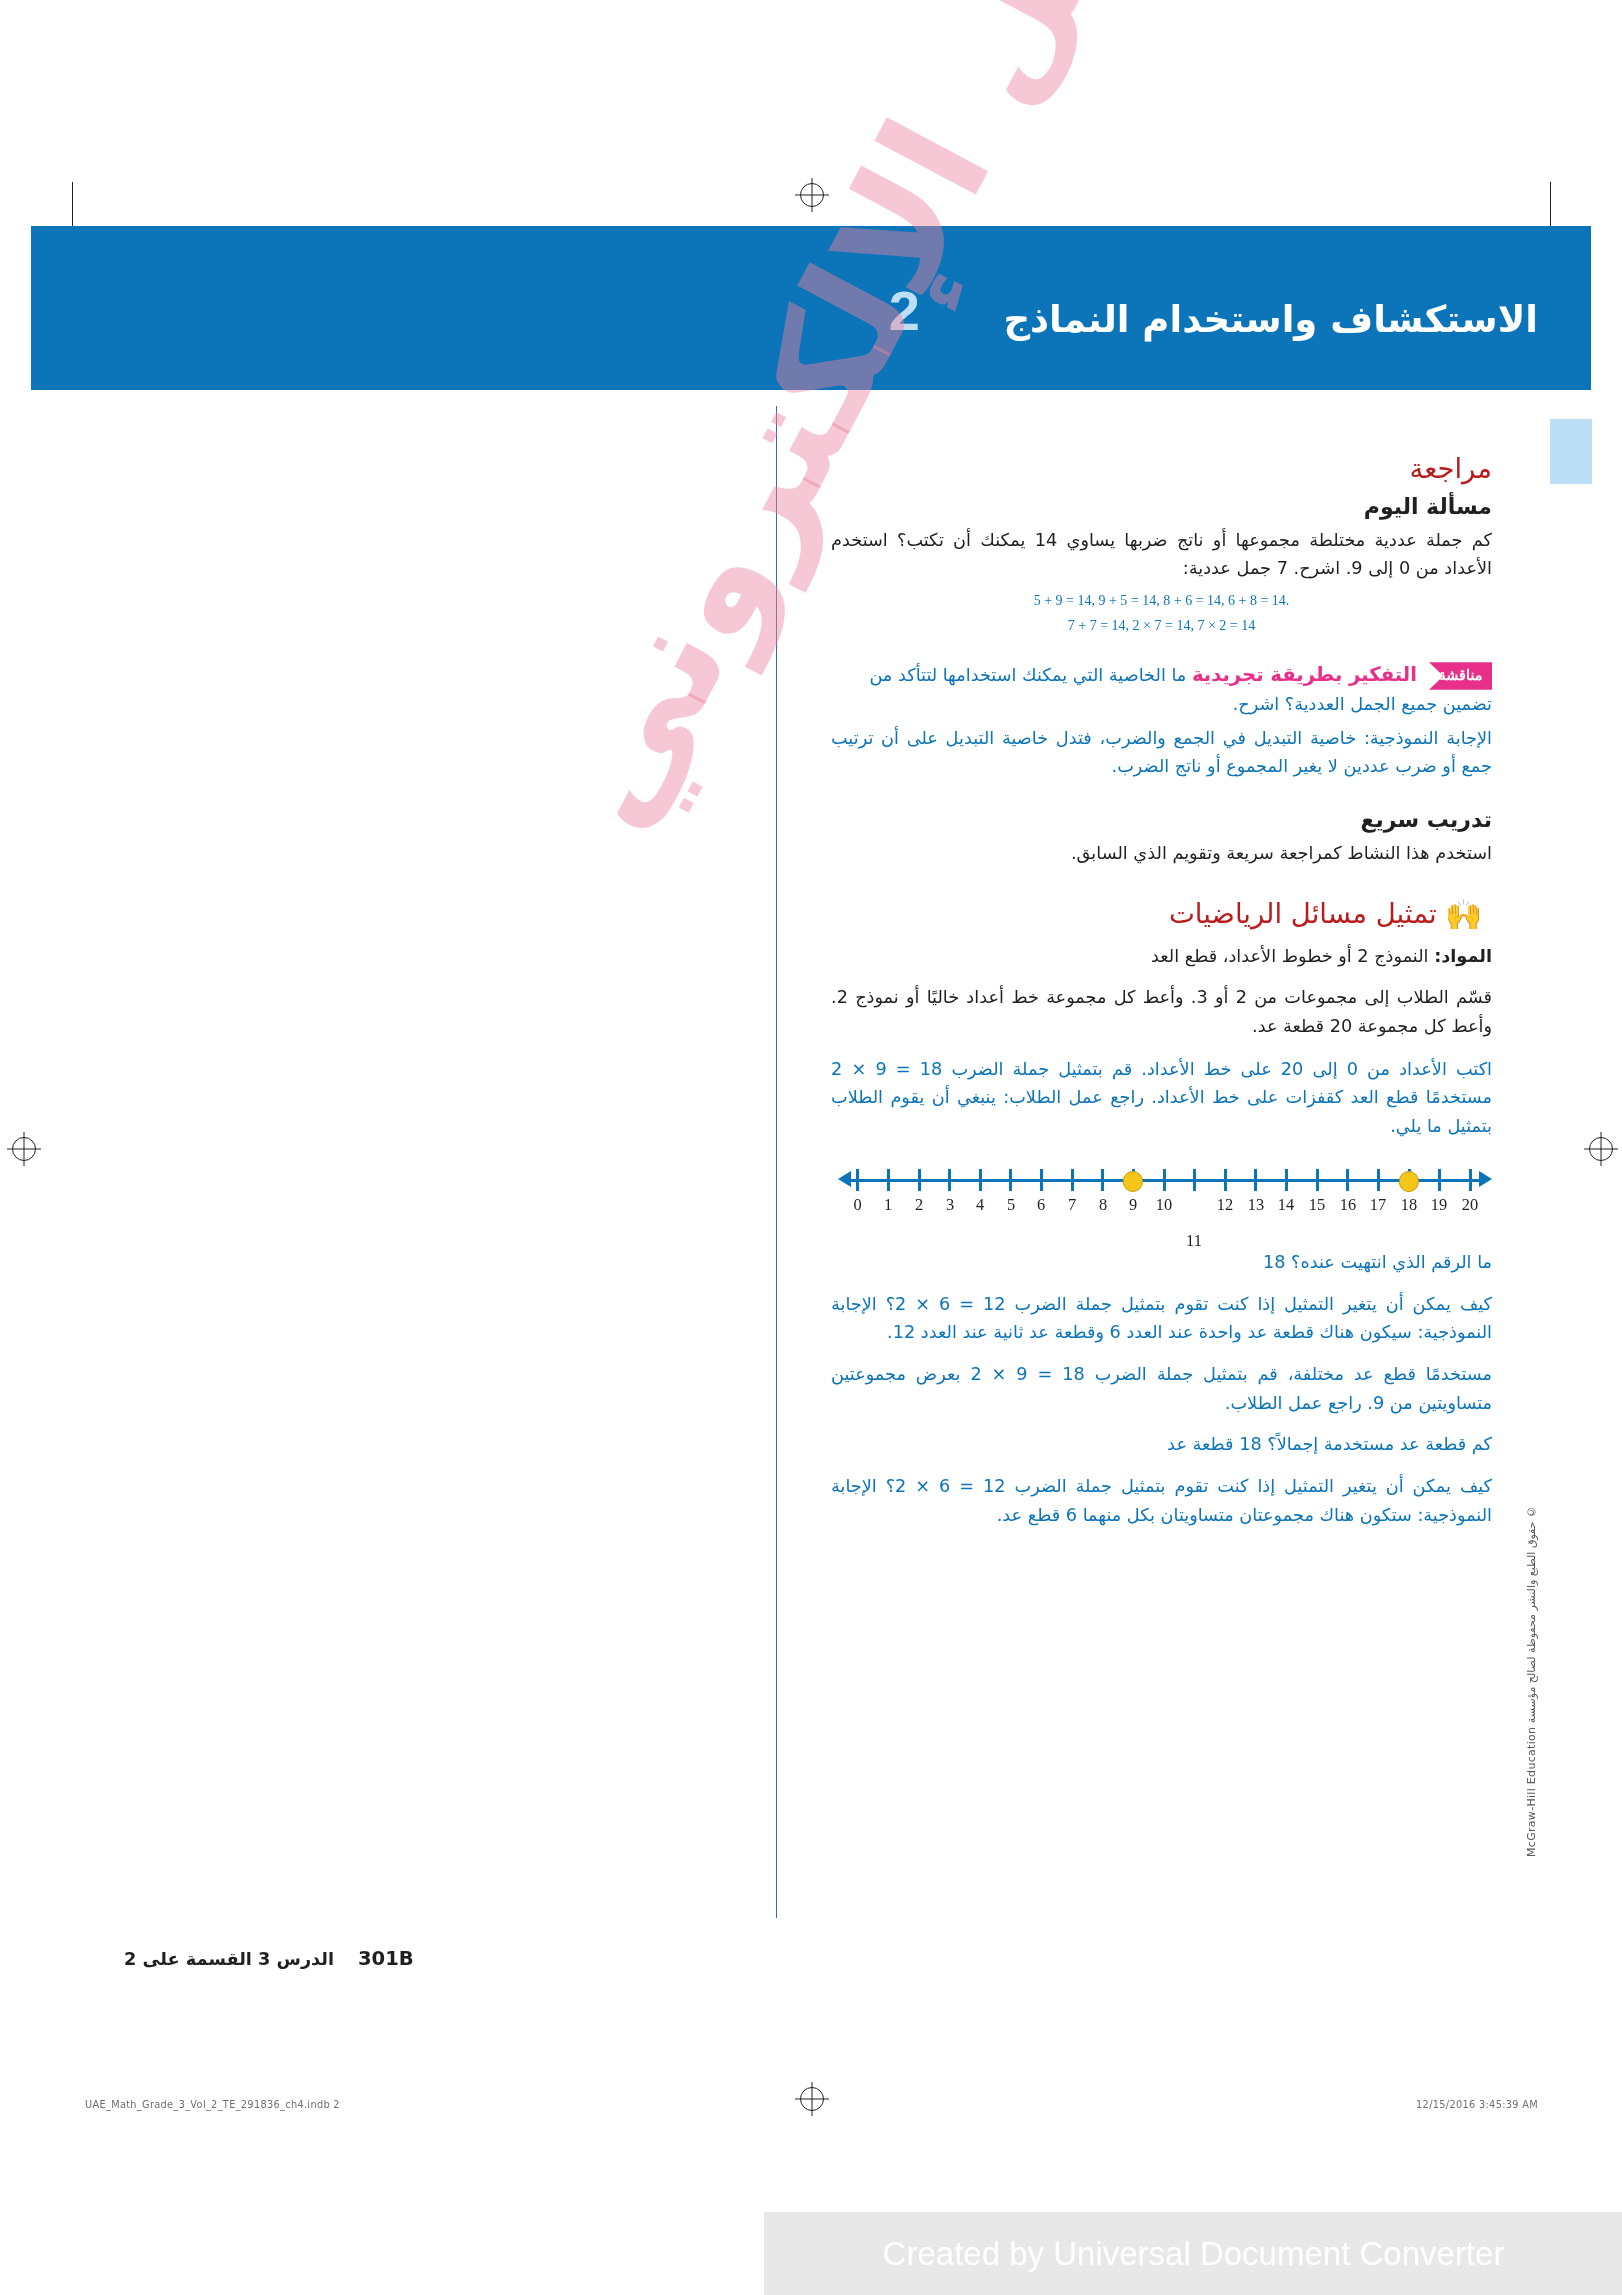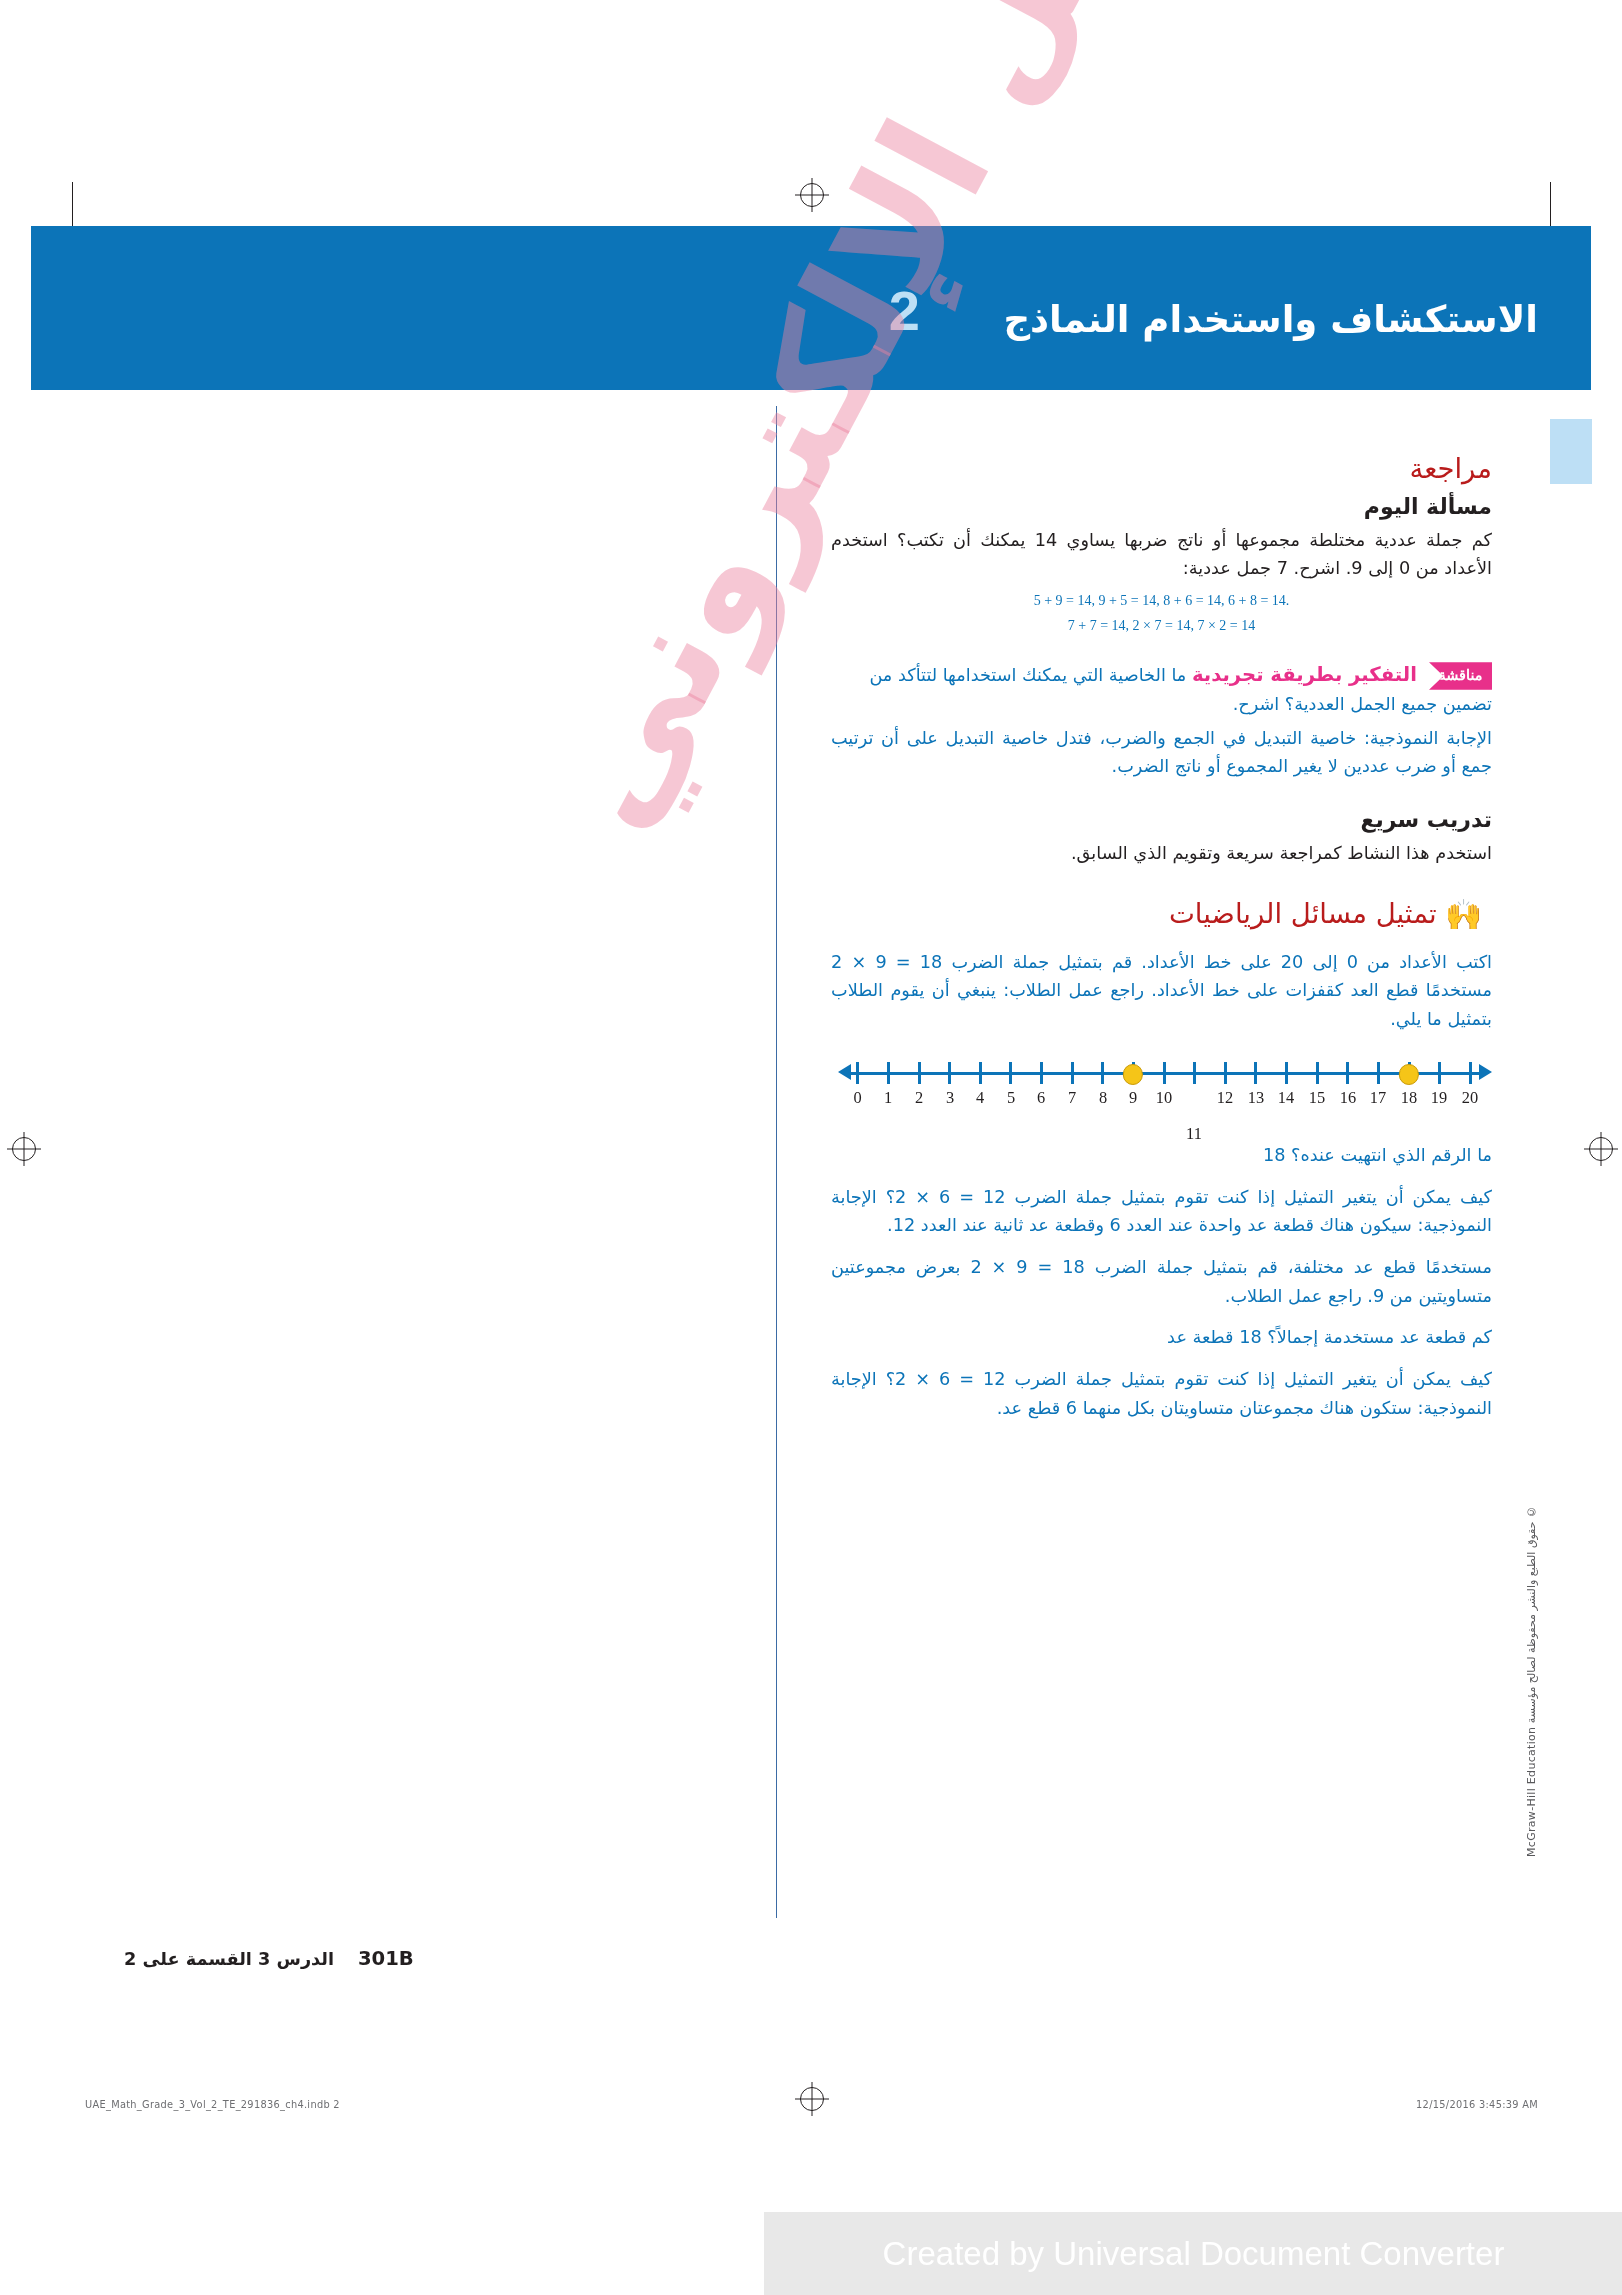--- a/index.html
+++ b/index.html
@@ -260,21 +260,26 @@
     </div>
 
     <h3 class="sub" style="margin-top:26px;">تدريب سريع</h3>
     <p class="body">استخدم هذا النشاط كمراجعة سريعة وتقويم الذي السابق.</p>
 
     <h2 class="sec" style="margin-top:30px;">
       <span class="hands">🙌</span>
       <span>تمثيل مسائل الرياضيات</span>
     </h2>
 
-
+    <p class="body">
+      <b>المواد:</b>
+      <span>النموذج 2 أو خطوط الأعداد، قطع العد</span>
+    </p>
+
+    <p class="body" style="margin-top:11.8px;">قسّم الطلاب إلى مجموعات من 2 أو 3. وأعط كل مجموعة خط أعداد خاليًا أو نموذج 2. وأعط كل مجموعة 20 قطعة عد.</p>
 
     <p class="body blue" style="margin-top:14.4px;">اكتب الأعداد من 0 إلى 20 على خط الأعداد. قم بتمثيل جملة الضرب 18 = 9 × 2 مستخدمًا قطع العد كقفزات على خط الأعداد. راجع عمل الطلاب: ينبغي أن يقوم الطلاب بتمثيل ما يلي.</p>
 
     <div class="numline-wrap">
       <div class="nl-arrow-l"></div>
       <div class="nl-arrow-r"></div>
       <div class="nl-axis"></div>
       <div id="nl-ticks">
           <div class="nl-tick" style="left: 18.3px;"></div>
           <div class="nl-label" style="left: 19.6px;">0</div>

